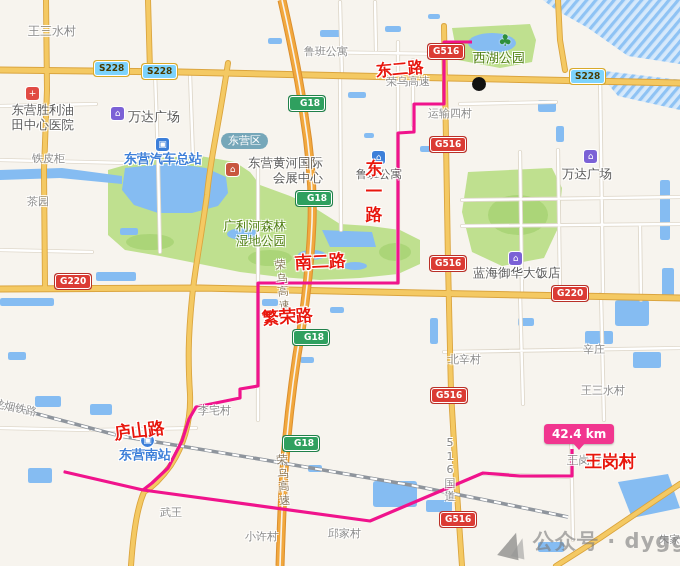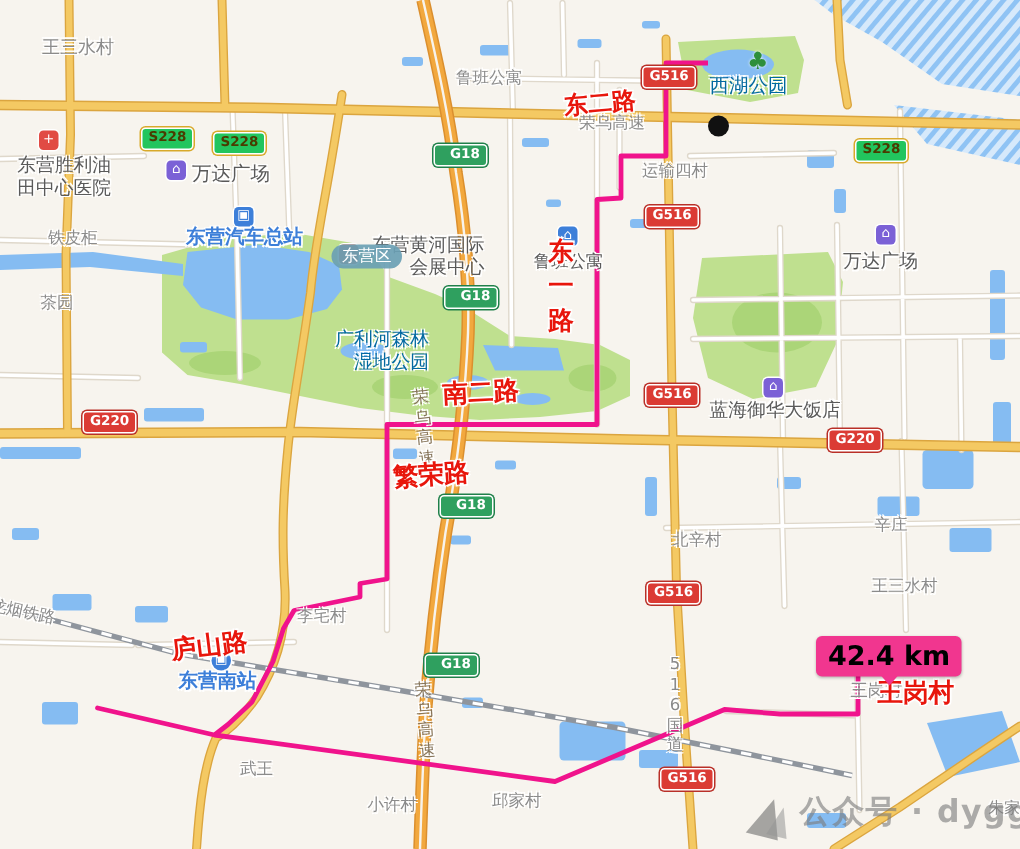--- a/index.html
+++ b/index.html
@@ -4,43 +4,43 @@
 <style>
   html,body{margin:0;padding:0;background:#ddd;}
   .stage{position:relative;width:680px;height:566px;overflow:hidden;background:#F7F4EE;
          font-family:"DejaVu Sans",sans-serif;}
   .stage svg{position:absolute;left:0;top:0;z-index:1;}
   
   .lbl{position:absolute;white-space:nowrap;color:#8B8B8B;font-size:11px;line-height:1.18;z-index:5;
        text-shadow:1px 1px 0 #fff,-1px 1px 0 #fff,1px -1px 0 #fff,-1px -1px 0 #fff;}
   .dark{color:#5A5A5A;font-size:12.5px;}
   .blue{color:#3D7FD9;font-size:13px;font-weight:bold;}
-  .green{color:#0369a1;font-size:13px;}
+  .green{color:#4d7c0f;font-size:13px;}
   .c2{white-space:normal;text-align:right;}
   .vert{white-space:normal;word-break:break-all;text-align:center;}
   
   .anno{position:absolute;color:#E8160C;font-weight:bold;font-size:17px;z-index:8;white-space:nowrap;
         text-shadow:1px 1px 0 #fff,-1px 1px 0 #fff,1px -1px 0 #fff,-1px -1px 0 #fff,0 0 3px #fff;}
   
   .badge{position:absolute;font-size:9px;font-weight:bold;color:#fff;padding:1px 4px;line-height:1.25;
          border-radius:3px;border:1px solid #fff;z-index:6;}
   .b-nat{background:#DB3B34;box-shadow:0 0 0 1px #B93028;text-align:center;}
   .b-exp{background:#2FA05F;box-shadow:0 0 0 1px #20804A;padding-left:10px;}
-  .b-prov{background:#22c55e;color:#4A3B00;box-shadow:0 0 0 1px #D8A92A;margin-top:24px;}
+  .b-prov{background:#7dd3fc;color:#4A3B00;box-shadow:0 0 0 1px #D8A92A;}
   .b-dist{background:rgba(106,160,180,.92);font-size:11px;font-weight:normal;border:none;
-          border-radius:9px;padding:1px 7px;box-shadow:none;margin-top:30px;}
+          border-radius:9px;padding:1px 7px;box-shadow:none;}
   
   .picon{position:absolute;width:13px;height:13px;border-radius:3px;color:#fff;font-size:9px;
          line-height:13px;text-align:center;z-index:5;box-shadow:0 0 0 1px #fff;}
   .tree{background:none !important;color:#2E8F3C;font-size:16px;box-shadow:none;text-shadow:0 0 2px #fff;}
   
   .tooltip{position:absolute;left:497px;top:77px;background:rgba(76,76,76,.9);border:1px solid #9A9A9A;
            color:#fff;font-size:11.5px;padding:1px 6px 2px;border-radius:3px;z-index:10;white-space:nowrap;}
-  .callout{position:absolute;left:544px;top:424px;background:#F1368F;color:#000000;font-weight:bold;
-           font-size:18px;padding:3px 8px;border-radius:4px;z-index:10;white-space:nowrap;
+  .callout{position:absolute;left:544px;top:424px;background:#F1368F;color:#ffffff;font-weight:bold;
+           font-size:12px;padding:3px 8px;border-radius:4px;z-index:10;white-space:nowrap;
            box-shadow:0 1px 2px rgba(0,0,0,.25);}
   .callout:after{content:"";position:absolute;left:50%;bottom:-6px;margin-left:-6px;width:0;height:0;
            border-left:6px solid transparent;border-right:6px solid transparent;border-top:7px solid #F1368F;}
   
   .wm{position:absolute;left:533px;top:527px;color:rgba(125,125,125,.62);font-size:21px;font-weight:bold;
       z-index:9;white-space:nowrap;letter-spacing:1px;}
   .wm-logo{position:absolute;left:496px;top:526px;width:36px;height:36px;z-index:9;}
   .wm-logo:before{content:"";position:absolute;left:4px;top:6px;width:0;height:0;
       border-left:13px solid transparent;border-right:9px solid transparent;
       border-bottom:26px solid rgba(110,110,110,.6);transform:rotate(14deg);}

